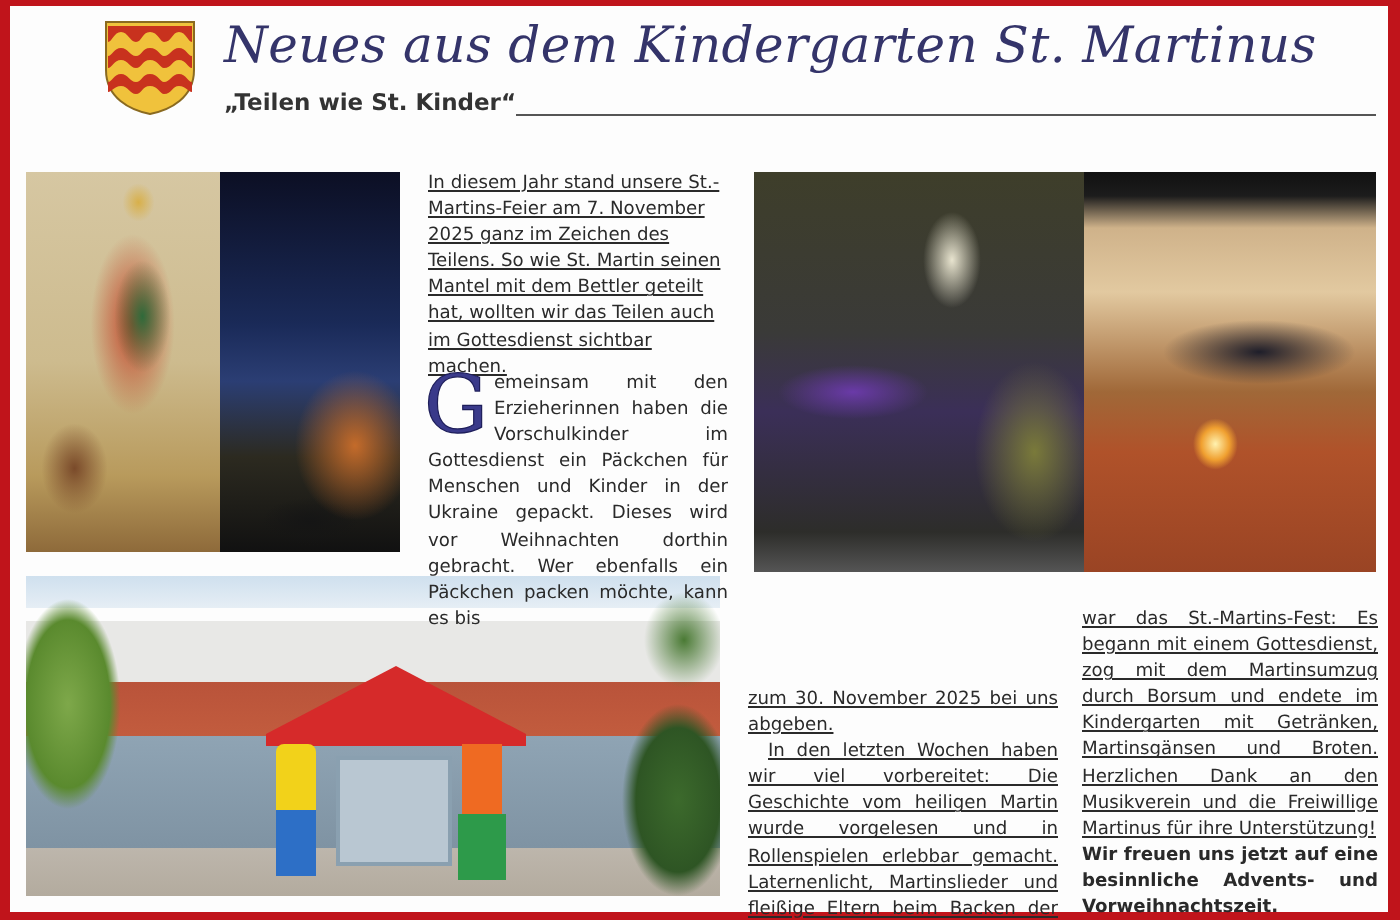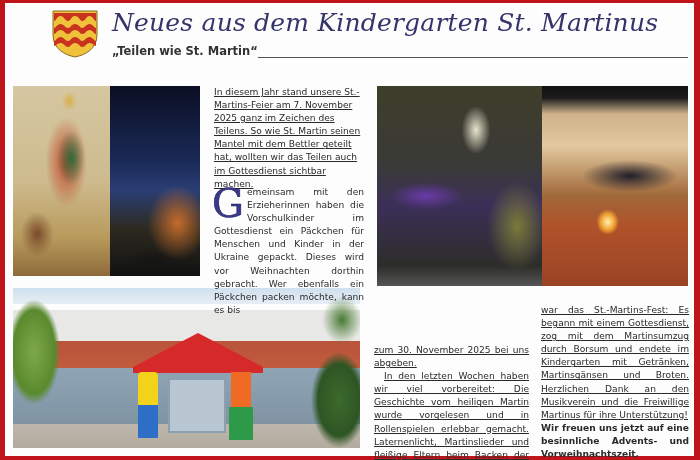--- a/index.html
+++ b/index.html
@@ -112,21 +112,21 @@
 
 <svg class="crest" viewBox="0 0 48 49">
   <path d="M2 2 H46 V26 C46 40 34 46 24 48 C14 46 2 40 2 26 Z" fill="#f0c23c" stroke="#8a6a20" stroke-width="1"></path>
   <g fill="#c8321e">
     <path d="M3 4 H45 V12 C43 12 42 7 38.5 7 C35 7 35 12 31 12 C29 12 28 7 24 7 C20 7 20 12 17 12 C14 12 13 7 9.5 7 C6 7 5 12 3 12 Z"></path>
     <path d="M3 16 C5 16 6 12 9.5 12 C13 12 14 16 17 16 C20 16 20 12 24 12 C28 12 29 16 31 16 C34 16 35 12 38.5 12 C42 12 43 16 45 16 V22 C43 22 42 18 38.5 18 C35 18 35 22 31 22 C29 22 28 18 24 18 C20 18 20 22 17 22 C14 22 13 18 9.5 18 C6 18 5 22 3 22 Z" transform="translate(0,3)"></path>
     <path d="M3 28 C5 28 6 24 9.5 24 C13 24 14 28 17 28 C20 28 20 24 24 24 C28 24 29 28 31 28 C34 28 35 24 38.5 24 C42 24 43 28 45 28 V33 C43 33 42 30 38.5 30 C35 30 35 34 31 34 C29 34 28 30 24 30 C20 30 20 34 17 34 C14 34 13 30 9.5 30 C6 30 5 33 3 33 Z" transform="translate(0,4)"></path>
   </g>
 </svg>
 <div class="title">Neues aus dem Kindergarten St. Martinus</div>
-<div class="subtitle">„Teilen wie St. Martin“</div>
+<div class="subtitle">„Teilen wie St. Kinder“</div>
 <div class="title-rule"></div>
 
 <div class="photo photo-stmartin"></div>
 <div class="photo photo-lantern-night"></div>
 <div class="photo photo-lantern-pole"></div>
 <div class="photo photo-fire"></div>
 <div class="photo photo-kindergarten">
   <div class="tree-left"></div>
   <div class="tree-right"></div>
   <div class="door"></div>

